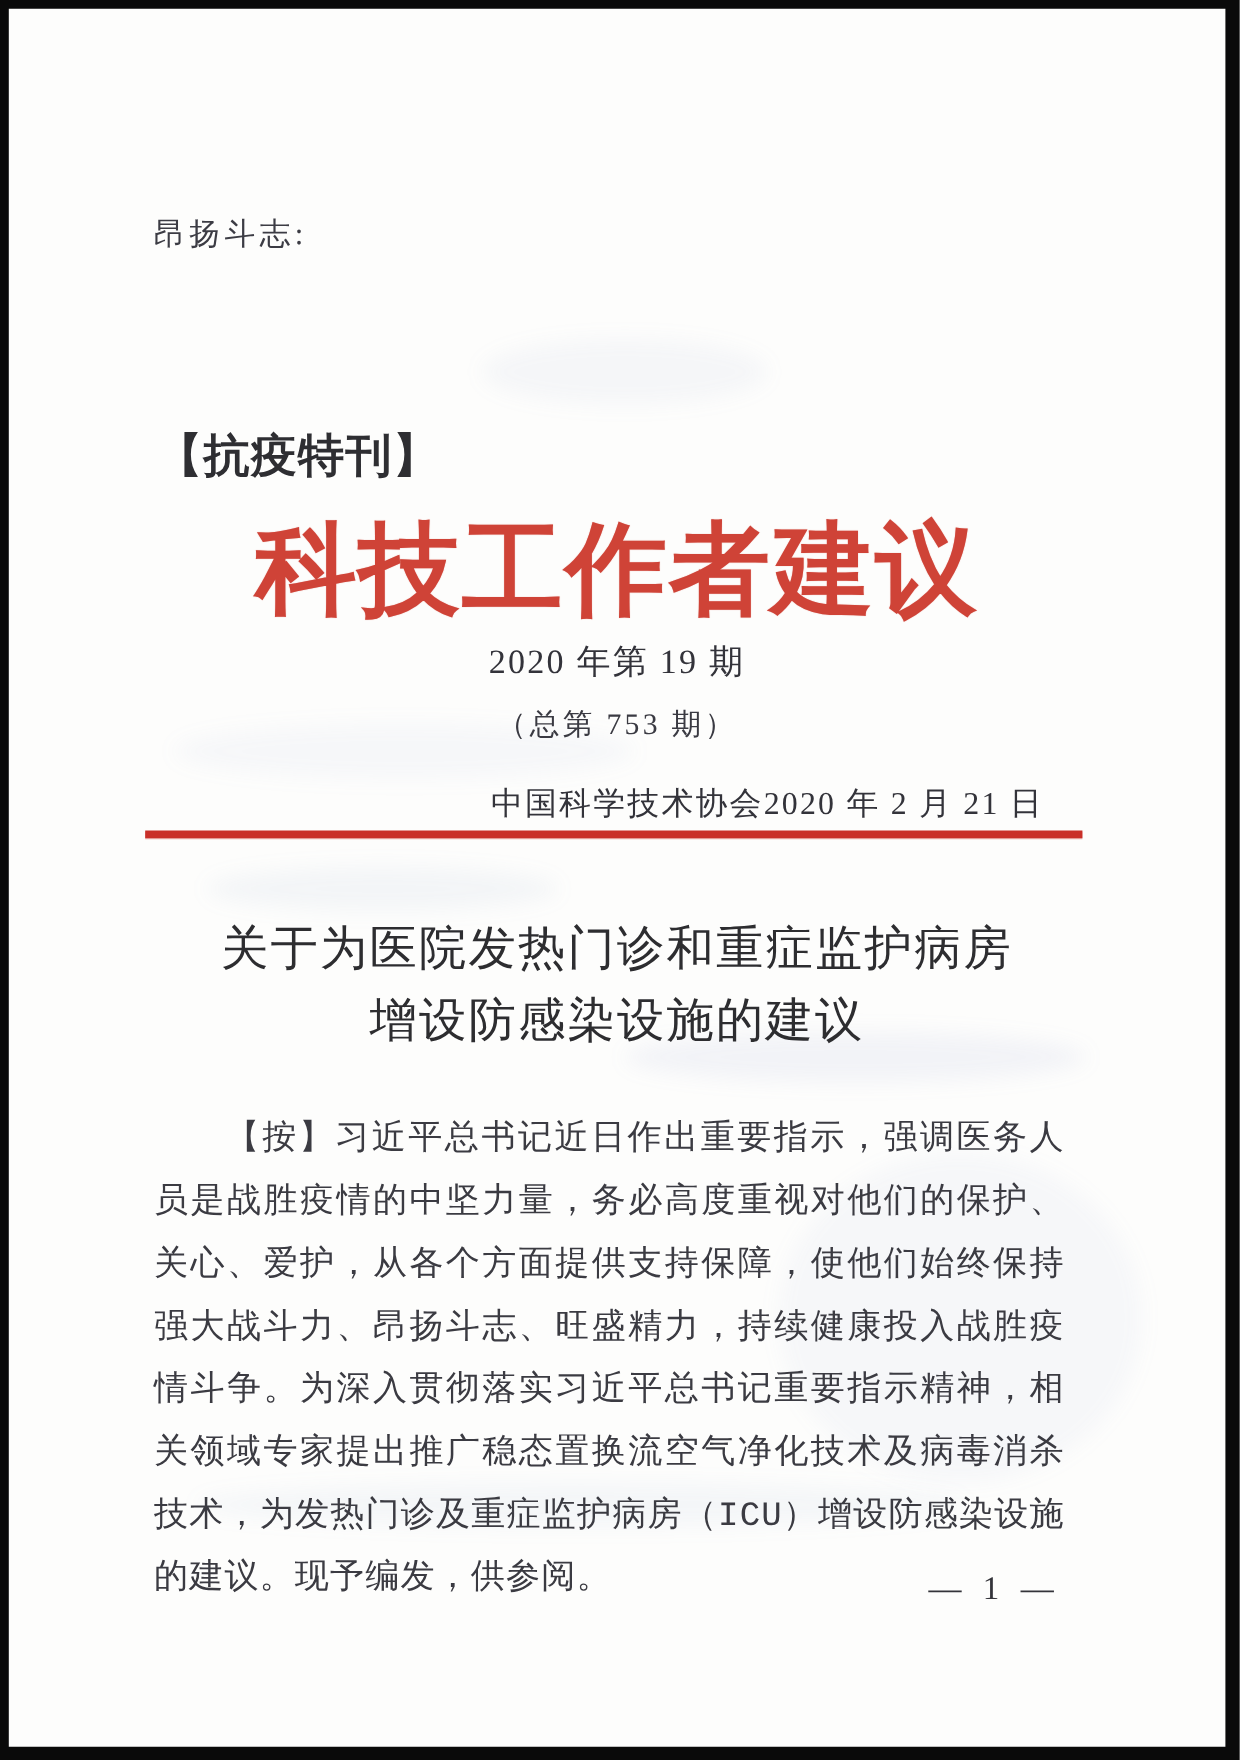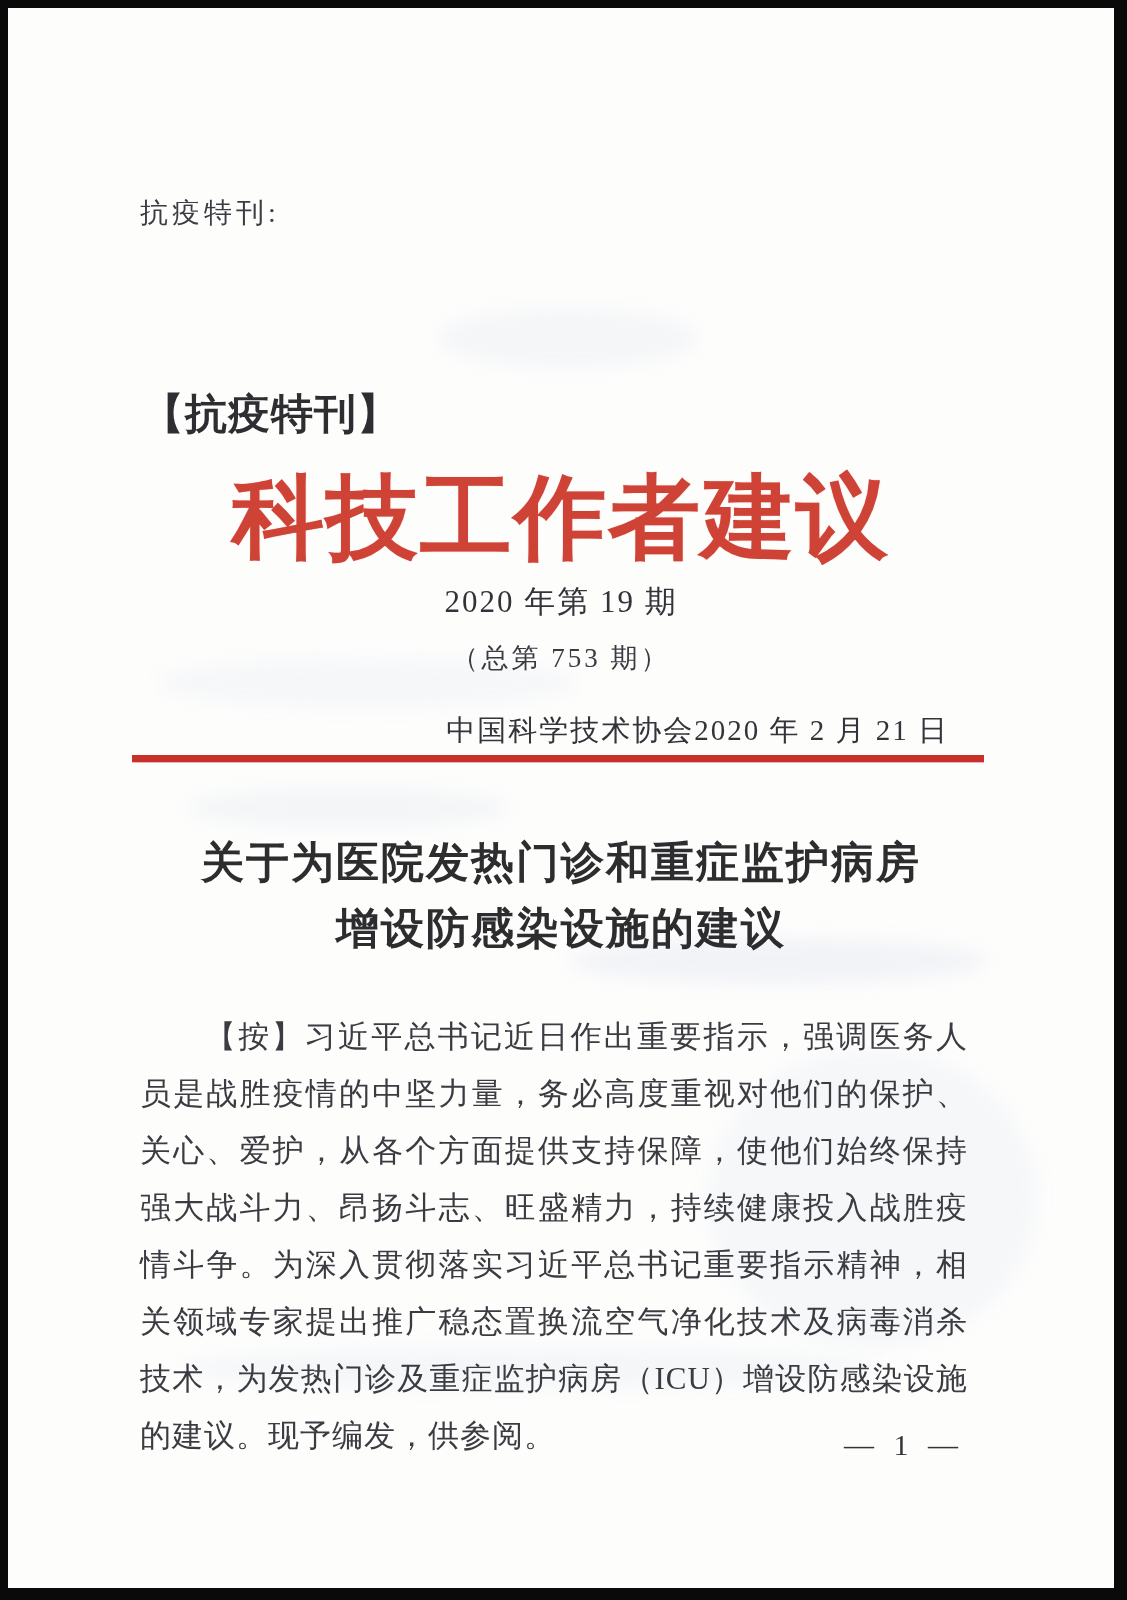--- a/index.html
+++ b/index.html
@@ -115,37 +115,37 @@
     box-shadow: 0 1px 0 rgba(201,48,41,0.35);
   }
   .article-title {
     position: absolute;
     left: 0;
     right: 0;
     top: 822px;
     text-align: center;
     font-size: 43px;
     line-height: 66px;
-    font-weight: bold;
+    font-weight: normal;
     color: #2d2d30;
     letter-spacing: 2px;
     font-family: "Liberation Serif", "DejaVu Serif", serif;
   }
   .article-body {
     position: absolute;
     left: 132px;
     width: 828px;
     top: 1000px;
     font-size: 31px;
     line-height: 57px;
     color: #3b3b42;
     text-align: justify;
     text-indent: 2.1em;
     letter-spacing: 1px;
-    font-family: Liberation Serif, serif;
+    font-family: Liberation Mono, monospace;
   }
   .page-number {
     position: absolute;
     right: 150px;
     top: 1420px;
     font-size: 30px;
     color: #34343a;
     letter-spacing: 6px;
   }
 </style>
@@ -154,21 +154,21 @@
 
 <div class="page">
 
   <div class="smudge s1"></div>
   <div class="smudge s2"></div>
   <div class="smudge s3"></div>
   <div class="smudge s4"></div>
   <div class="smudge s5"></div>
   <div class="smudge s6"></div>
 
-  <div class="leader-note">抗疫特刊:</div>
+  <div class="leader-note">昂扬斗志:</div>
 
   <div class="special-tag">【抗疫特刊】</div>
 
   <div class="masthead-title">科技工作者建议</div>
 
   <div class="issue-line">2020 年第 19 期</div>
 
   <div class="total-issue-line">（总第 753 期）</div>
 
   <div class="publisher-row">

